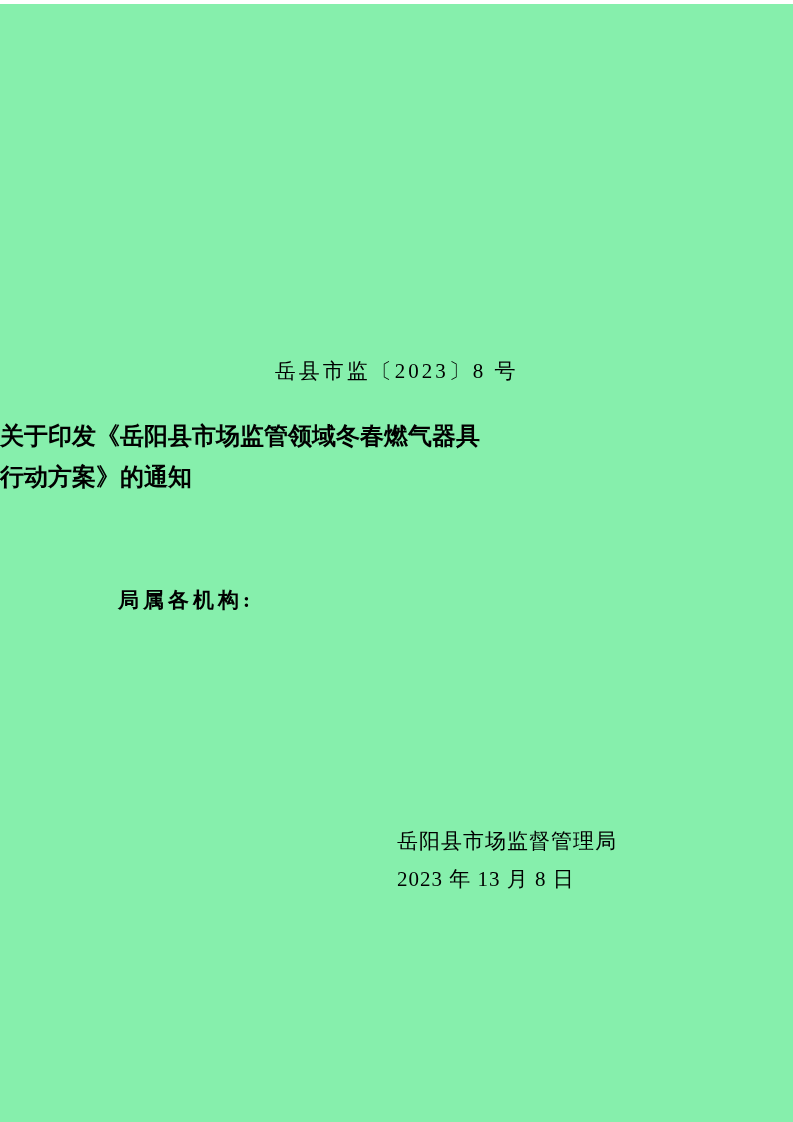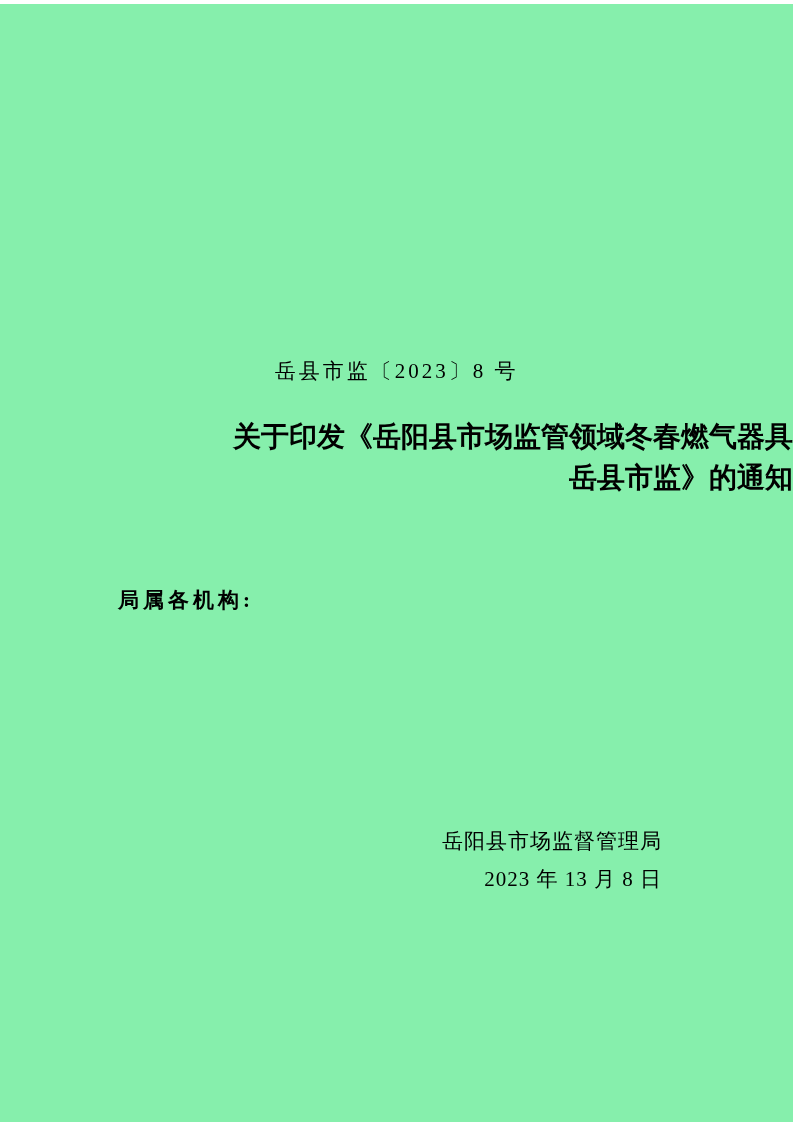--- a/index.html
+++ b/index.html
@@ -26,24 +26,24 @@
     font-size: 21px;
     letter-spacing: 3px;
     white-space: nowrap;
   }
   .title {
     position: absolute;
     top: 412px;
     left: 0;
     width: 100%;
     margin: 0;
-    font-size: 28px;
+    font-size: 24px;
     font-weight: 700;
     line-height: 41px;
-    text-align: right;
+    text-align: left;
   }
   .title-line {
     display: block;
     white-space: nowrap;
   }
   .salutation {
     position: absolute;
     top: 582px;
     left: 118px;
     font-size: 21px;
@@ -66,23 +66,23 @@
     text-align: justify;
     text-align-last: justify;
     white-space: nowrap;
   }
   .body-line.indent {
     text-indent: 2em;
   }
   .signature-block {
     position: absolute;
     top: 822px;
-    left: 426px;
+    left: 397px;
     width: 236px;
-    text-align: right;
+    text-align: left;
   }
   .signature {
     font-size: 21px;
     letter-spacing: 1px;
     line-height: 30px;
     white-space: nowrap;
   }
   .date {
     font-size: 21px;
     letter-spacing: 1px;
@@ -93,21 +93,21 @@
 </style>
 </head>
 <body>
 
 <div class="page">
 
   <div class="doc-number">岳县市监〔2023〕8 号</div>
 
   <h1 class="title">
     <span class="title-line">关于印发《岳阳县市场监管领域冬春燃气器具</span>
-    <span class="title-line">岳县市监》的通知</span>
+    <span class="title-line">行动方案》的通知</span>
   </h1>
 
   <div class="salutation">局属各机构:</div>
 
 
   <div class="signature-block">
     <div class="signature">岳阳县市场监督管理局</div>
     <div class="date">2023 年 13 月 8 日</div>
   </div>
 

